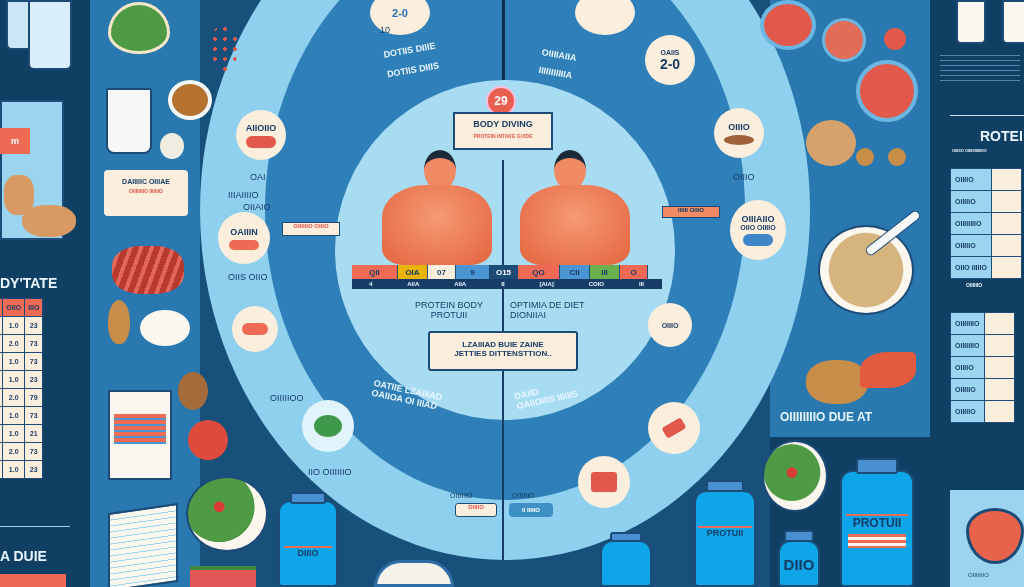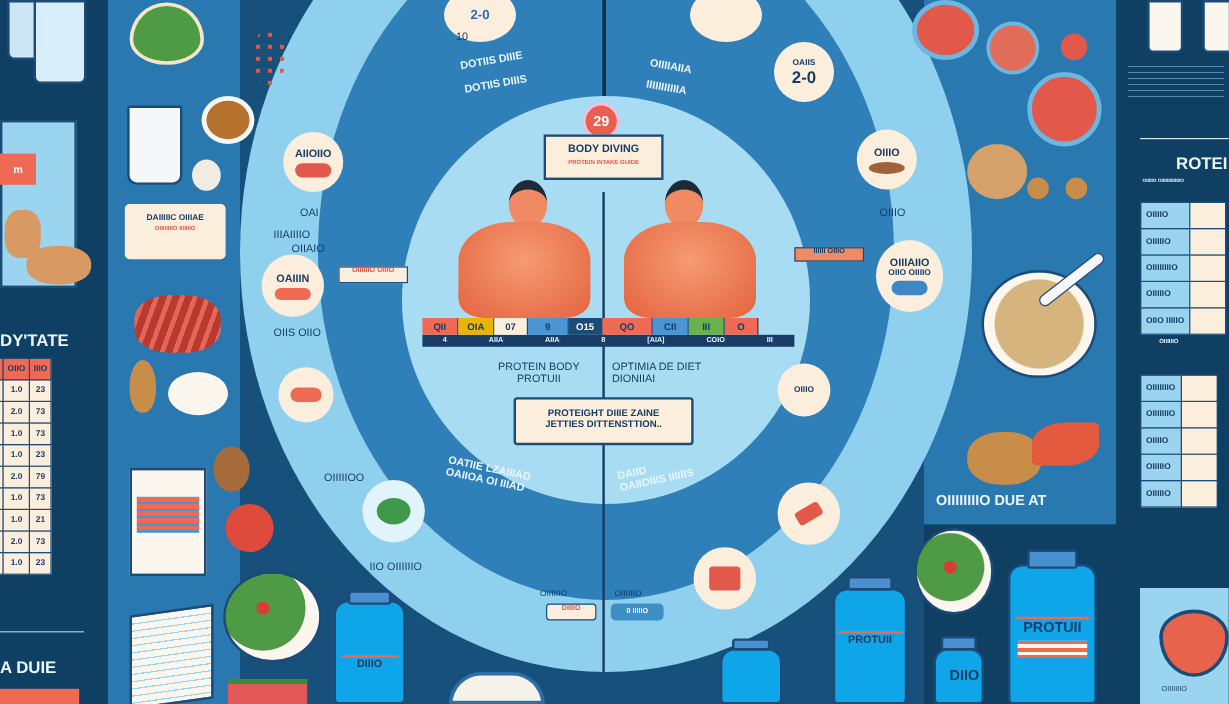--- a/index.html
+++ b/index.html
@@ -54,21 +54,21 @@
   <div class="red" style="font-size:5px;margin-top:4px">PROTEIN INTAKE GUIDE</div>
 </div>
 
 <div class="abs head" style="left:424px;top:150px;width:32px;height:40px"></div>
 <div class="abs bodybuilder" style="left:382px;top:185px;width:110px;height:80px"></div>
 <div class="abs head" style="left:554px;top:150px;width:32px;height:40px"></div>
 <div class="abs bodybuilder" style="left:520px;top:185px;width:110px;height:80px"></div>
 
 <div class="abs" style="left:352px;top:265px;width:310px;">
   <div class="strip">
-    <span style="background:#ee6a55;width:30px">QII</span>
+    <span style="background:#ee6a55;width:46px">QII</span>
     <span style="background:#eab308;width:30px">OIA</span>
     <span style="background:#fbeedd;width:28px">07</span>
     <span style="background:#4b95d2;width:34px">9</span>
     <span style="background:#1d4b78;color:#fff;width:28px">O15</span>
     <span style="background:#ee6a55;width:42px">QO</span>
     <span style="background:#4b95d2;width:30px">CII</span>
     <span style="background:#6ab04c;width:30px">III</span>
     <span style="background:#ee6a55;width:28px">O</span>
   </div>
   <div class="strip" style="background:#173d66;color:#eaf6ff;height:10px;font-size:6px;justify-content:space-around">
@@ -85,21 +85,21 @@
 <div class="abs lbl" style="left:415px;top:300px;text-align:center">
   <div>PROTEIN BODY</div>
   <div>PROTUII</div>
 </div>
 <div class="abs lbl" style="left:510px;top:300px;">
   <div>OPTIMIA DE DIET</div>
   <div>DIONIIAI</div>
 </div>
 
 <div class="abs card" style="left:428px;top:331px;width:150px;height:40px;font-size:8px;padding-top:7px;border-radius:3px">
-  <div>PROTEIGHT DIIIE ZAINE</div>
+  <div>LZAIIIAD BUIE ZAINE</div>
   <div>JETTIES DITTENSTTION..</div>
 </div>
 
 <div class="abs lbl-w" style="left:385px;top:45px;transform:rotate(-10deg)">
   <div>DOTIIS DIIIE</div>
   <div style="margin-top:10px">DOTIIS DIIIS</div>
 </div>
 <div class="abs lbl-w" style="left:540px;top:50px;transform:rotate(10deg)">
   <div>OIIIIAIIA</div>
   <div style="margin-top:8px">IIIIIIIIIIIA</div>
@@ -286,21 +286,21 @@
 <div class="abs" style="left:860px;top:352px;width:56px;height:36px;background:#e45a3e;border-radius:50% 10% 50% 10%"></div>
 <div class="abs lbl-w" style="left:780px;top:410px;font-size:12px">OIIIIIIIIO DUE AT</div>
 <div class="abs" style="left:770px;top:437px;width:160px;height:150px;background:#0f3f62"></div>
 <div class="abs food" style="left:762px;top:440px;width:66px;height:72px;background:radial-gradient(circle at 45% 45%,#d83c36 10%,#4f9a45 11%,#4f9a45 55%,#fbf6ee 57%);border:2px solid #1d4b78"></div>
 <div class="abs bottle" style="left:840px;top:470px;width:74px;height:117px">
   <div style="margin:42px 4px 0;text-align:center;font-size:12px;font-weight:bold;color:#173d66;border-top:2px solid #ee6a55">PROTUII</div>
   <div style="margin:4px 6px;height:14px;background:repeating-linear-gradient(180deg,#ee6a55 0 3px,#fbf6ee 3px 6px)"></div>
 </div>
 <div class="abs cap" style="left:856px;top:458px;width:42px;height:16px"></div>
 <div class="abs bottle" style="left:778px;top:540px;width:42px;height:47px">
-  <div style="margin:14px 2px 12px;text-align:right;font-size:12px;font-weight:bold;color:#173d66">DIIO</div>
+  <div style="margin:14px 2px 12px;text-align:center;font-size:15px;font-weight:bold;color:#173d66">DIIO</div>
 </div>
 <div class="abs cap" style="left:784px;top:530px;width:30px;height:12px"></div>
 <div class="abs bottle" style="left:600px;top:540px;width:52px;height:47px"></div>
 <div class="abs cap" style="left:610px;top:532px;width:32px;height:10px"></div>
 <div class="abs bottle" style="left:694px;top:490px;width:62px;height:97px">
   <div style="margin:34px 2px 0;text-align:center;font-size:9px;font-weight:bold;color:#173d66;border-top:2px solid #ee6a55">PROTUII</div>
 </div>
 <div class="abs cap" style="left:706px;top:480px;width:38px;height:12px"></div>
 
 <div class="abs" style="left:956px;top:0;width:30px;height:44px;background:#fbf6ee;border:2px solid #1d4b78;border-radius:0 0 5px 5px"></div>

